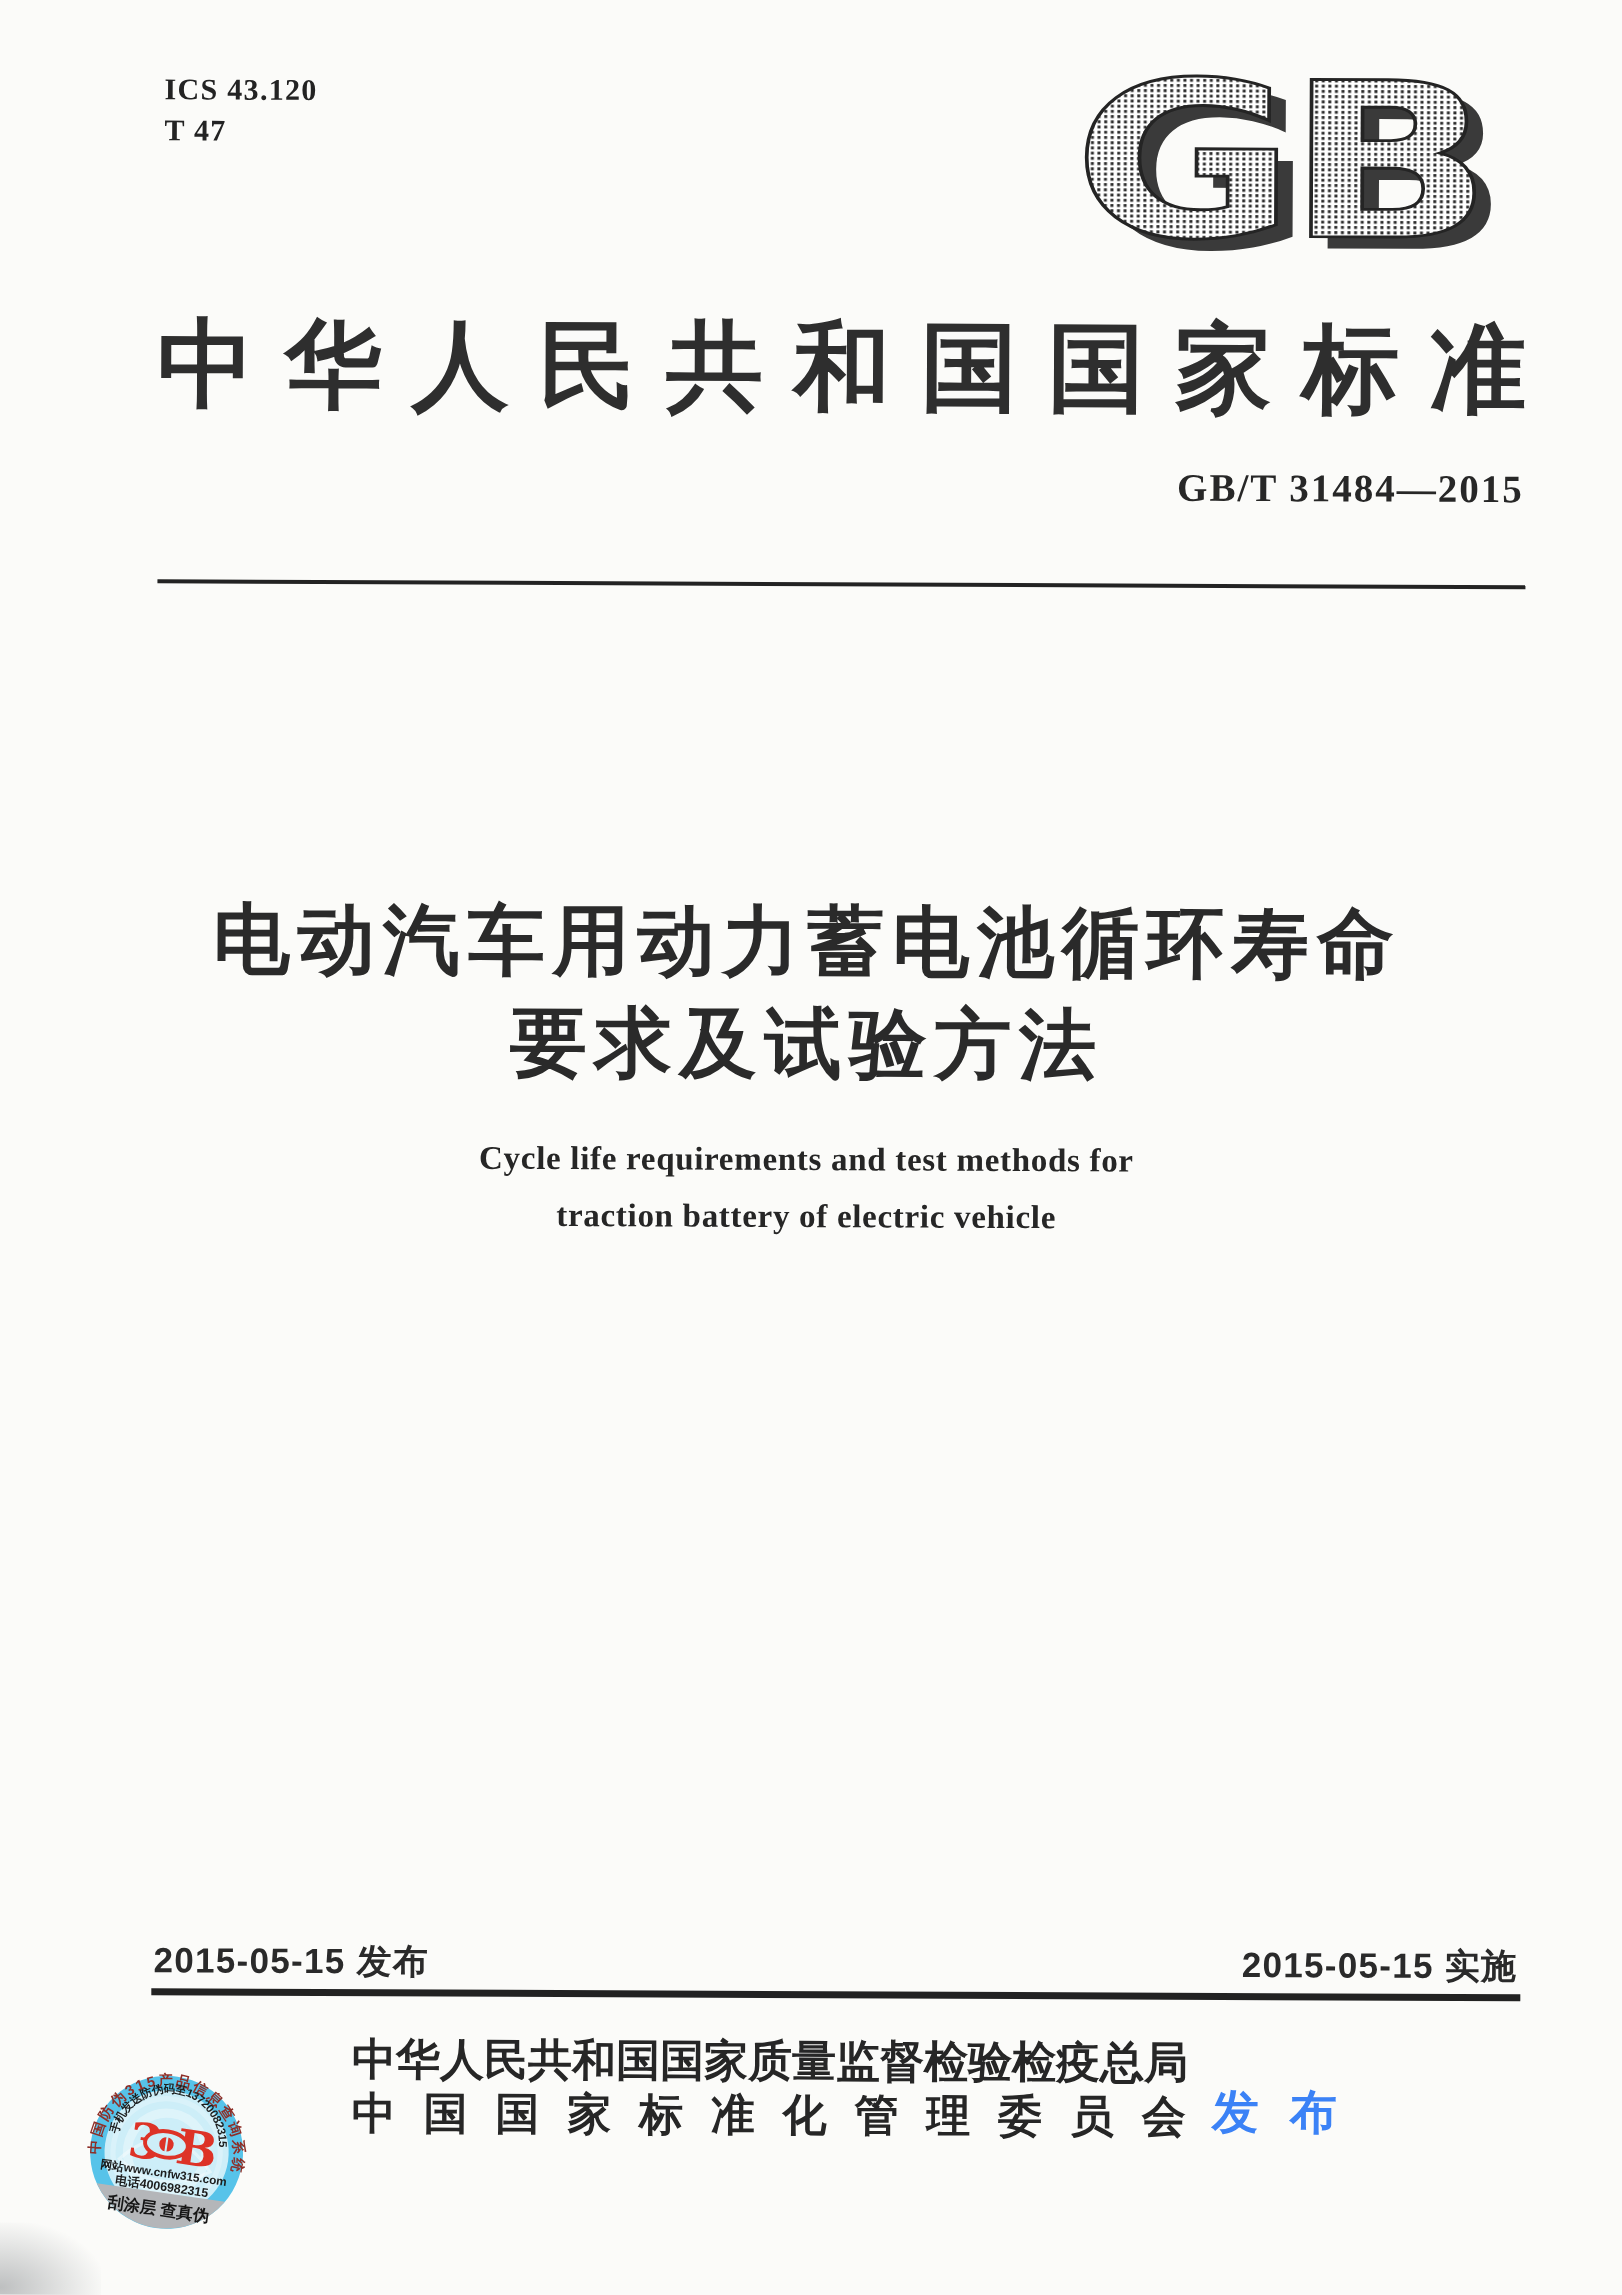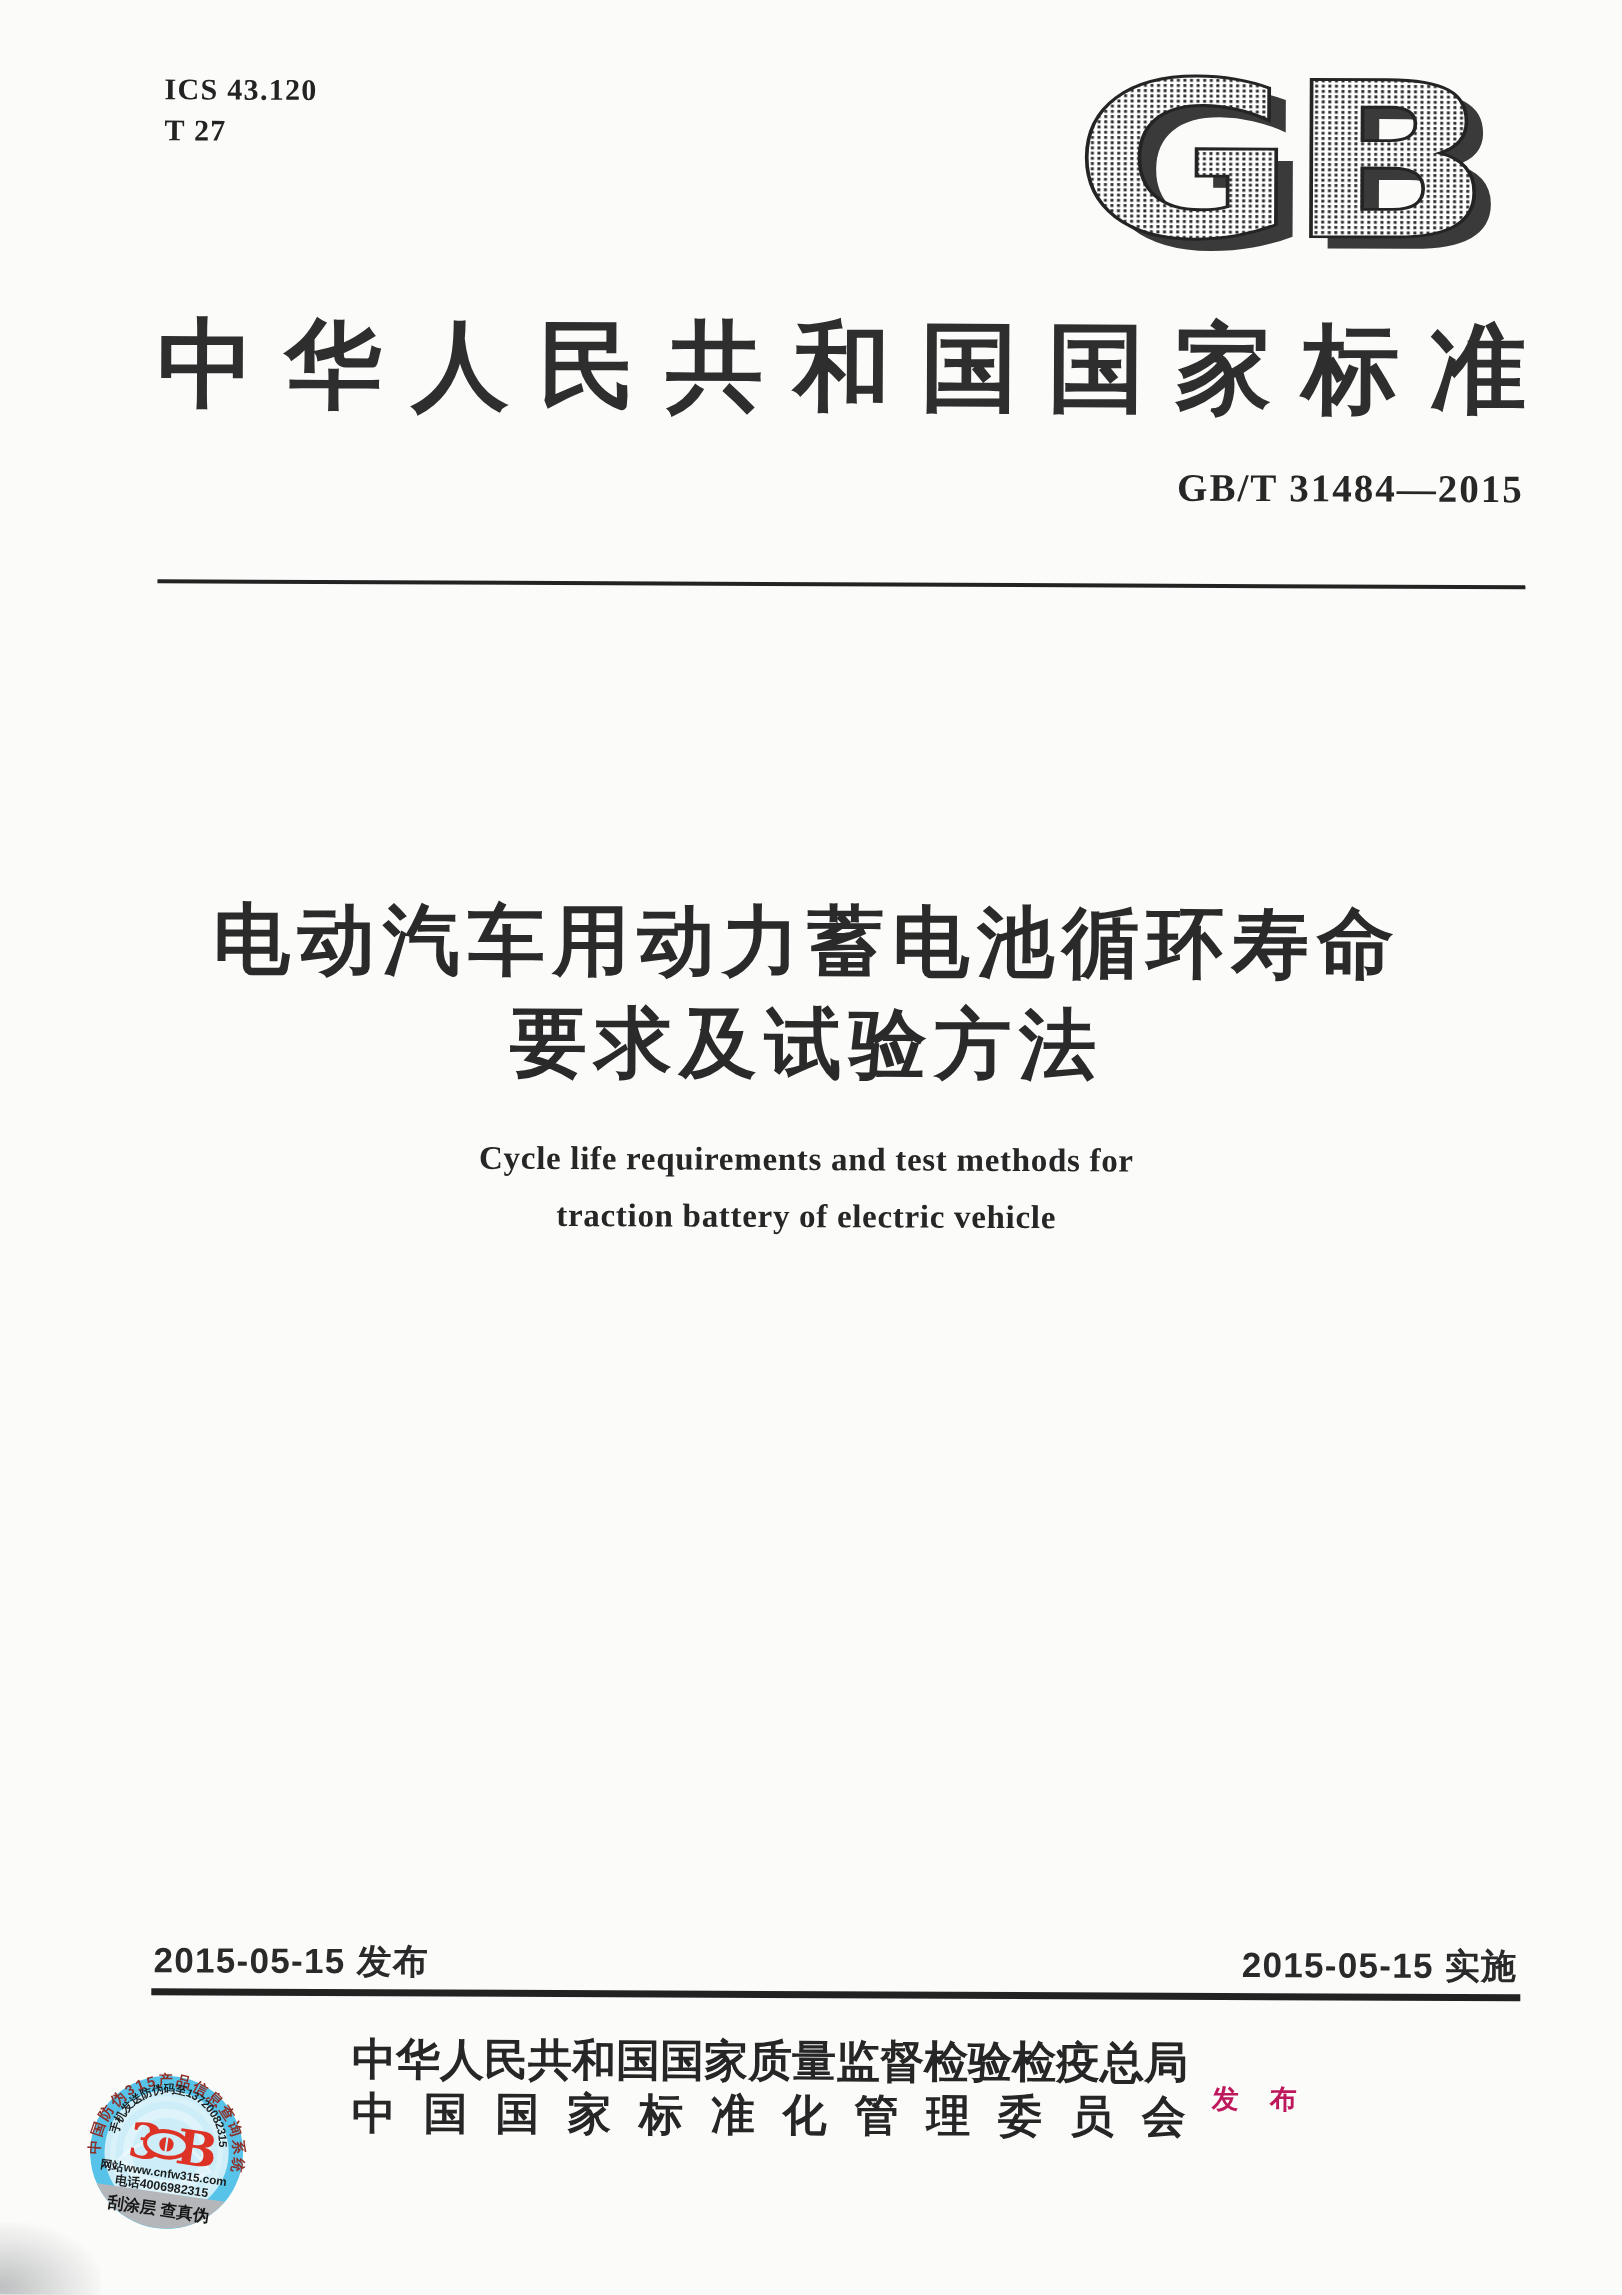--- a/index.html
+++ b/index.html
@@ -53,37 +53,37 @@
 
   .agency{
     left:361px;width:834px;height:50px;
     font-size:44px;font-weight:bold;color:#262626;line-height:47px;
   }
   .agency1{top:2036px;}
   .agency2{top:2090px;}
   .publish{
     left:1221px;top:2077px;
     font-family:"Liberation Sans","DejaVu Sans",sans-serif;
-    font-size:27px;font-weight:bold;letter-spacing:31px;color:#be185d;
+    font-size:47px;font-weight:bold;letter-spacing:31px;color:#3b82f6;
   }
 
   .sticker{left:93px;top:2070px;width:166px;height:166px;transform:rotate(8deg);}
   .corner-shadow{
     left:0;top:2224px;width:111px;height:72px;
     background:radial-gradient(ellipse at 10% 90%,rgba(90,95,100,.38),rgba(120,125,130,.12) 55%,rgba(0,0,0,0) 75%);
   }
 </style>
 </head>
 <body>
 
 <div class="sheet">
 
   <div class="abs ics">
     <div>ICS 43.120</div>
-    <div>T 27</div>
+    <div>T 47</div>
   </div>
 
   <svg class="abs gb-logo" viewBox="0 0 745 332">
     <defs>
       <pattern id="halftone" width="8" height="8" patternUnits="userSpaceOnUse">
         <rect width="8" height="8" fill="#ffffff"></rect>
         <rect x="1.5" y="1.5" width="3.6" height="4.4" fill="#2b2b2b"></rect>
       </pattern>
     </defs>
     <g font-family="'DejaVu Sans','Liberation Sans',sans-serif" font-weight="bold" font-size="330" letter-spacing="-12">

